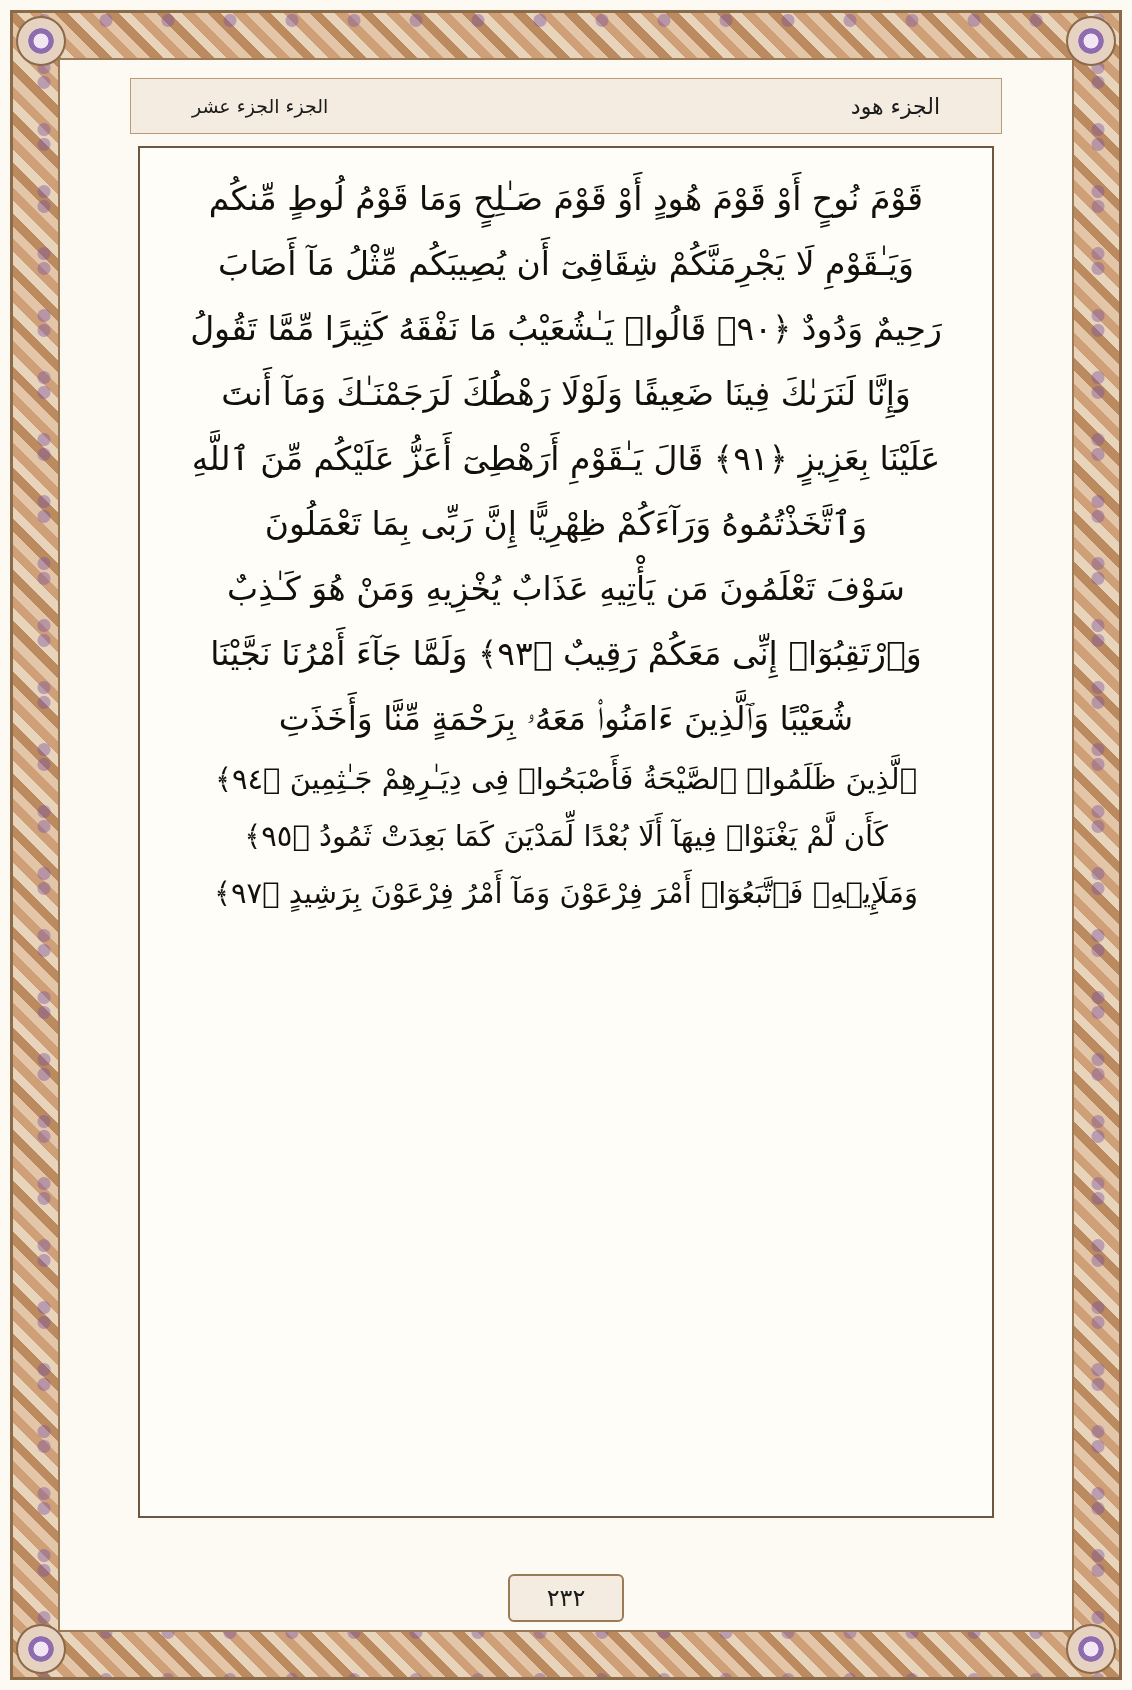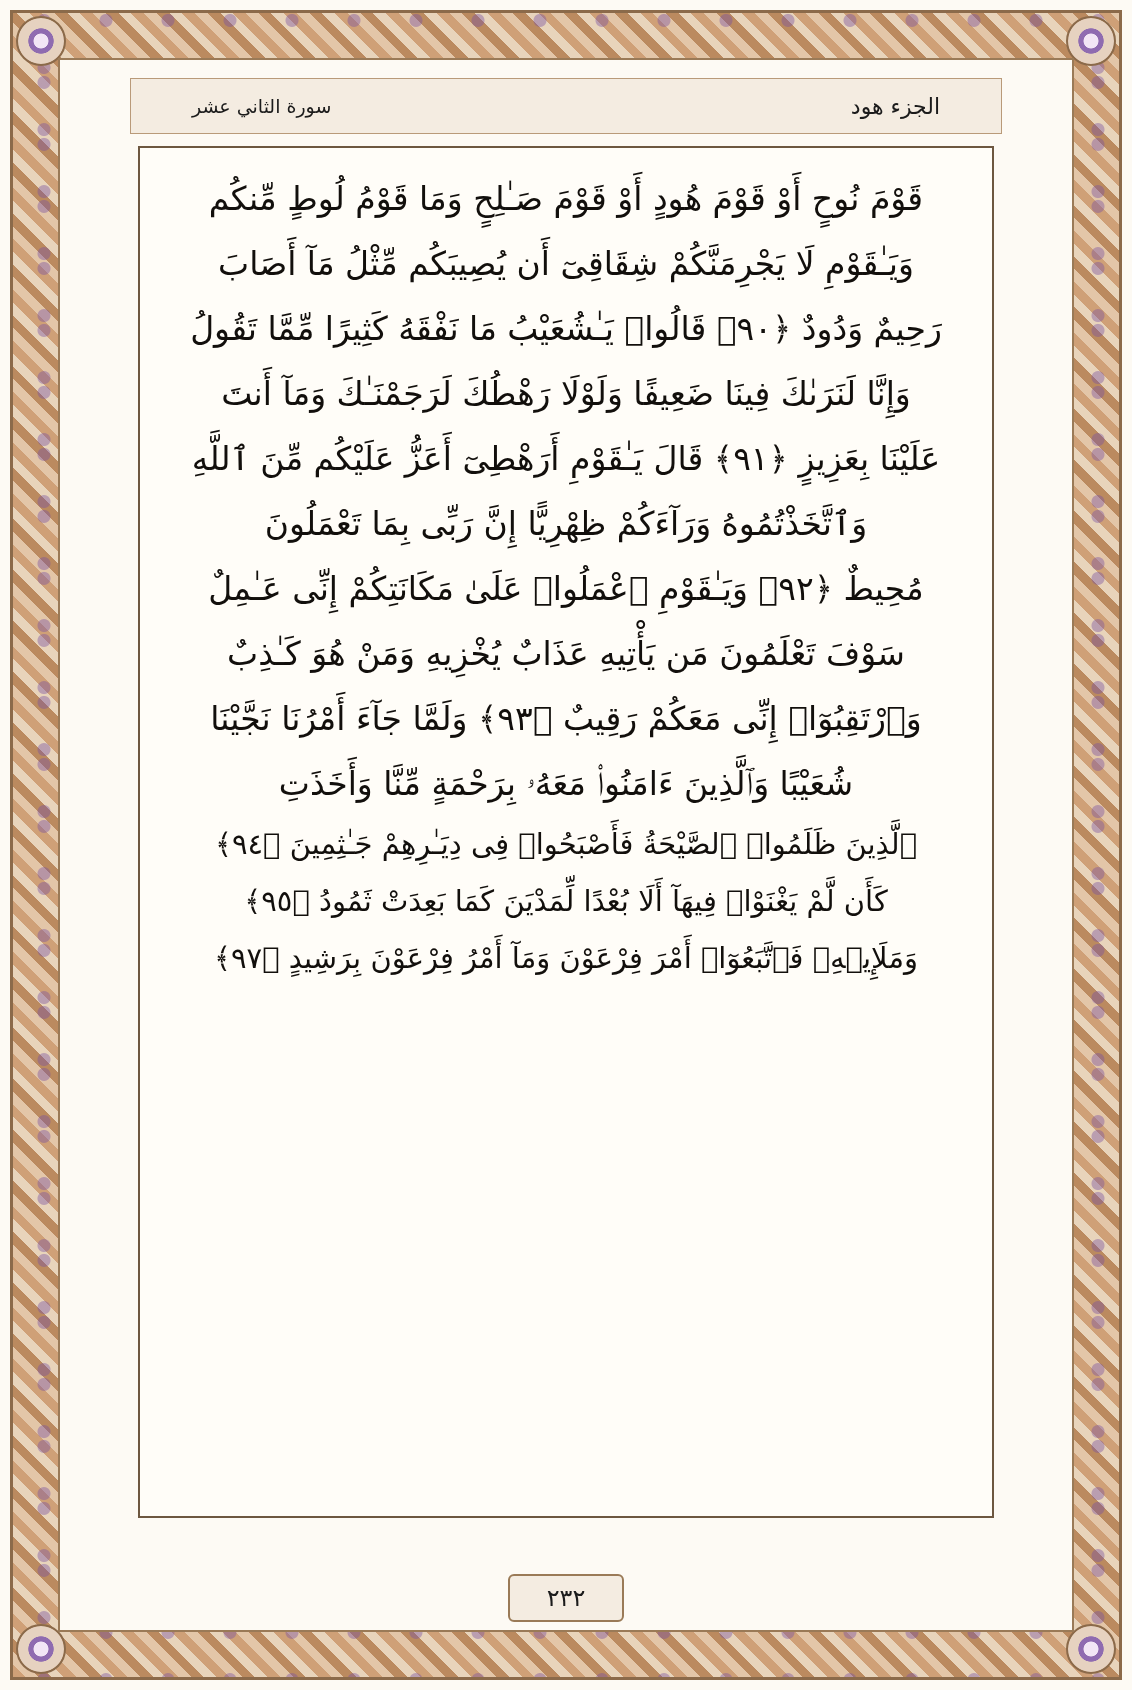--- a/index.html
+++ b/index.html
@@ -150,33 +150,32 @@
   <div class="rosette tl"></div>
   <div class="rosette tr"></div>
   <div class="rosette bl"></div>
   <div class="rosette br"></div>
 
   <div class="frame-mid">
 
     <div class="header-band">
       <div class="header-inner">
         <span class="header-item surah">الجزء هود</span>
-        <span class="header-item juz">سورة الثاني عشر</span>
+        <span class="header-item juz">الجزء الجزء عشر</span>
       </div>
     </div>
 
     <div class="text-panel">
       <div class="text-panel-inner">
         <div class="ayah-line">قَوْمَ نُوحٍ أَوْ قَوْمَ هُودٍ أَوْ قَوْمَ صَـٰلِحٍ وَمَا قَوْمُ لُوطٍ مِّنكُم</div>
         <div class="ayah-line">وَيَـٰقَوْمِ لَا يَجْرِمَنَّكُمْ شِقَاقِىٓ أَن يُصِيبَكُم مِّثْلُ مَآ أَصَابَ</div>
         <div class="ayah-line">رَحِيمٌ وَدُودٌ ﴿٩٠﴾ قَالُوا۟ يَـٰشُعَيْبُ مَا نَفْقَهُ كَثِيرًا مِّمَّا تَقُولُ</div>
         <div class="ayah-line">وَإِنَّا لَنَرَىٰكَ فِينَا ضَعِيفًا وَلَوْلَا رَهْطُكَ لَرَجَمْنَـٰكَ وَمَآ أَنتَ</div>
         <div class="ayah-line">عَلَيْنَا بِعَزِيزٍ ﴿٩١﴾ قَالَ يَـٰقَوْمِ أَرَهْطِىٓ أَعَزُّ عَلَيْكُم مِّنَ ٱللَّهِ</div>
         <div class="ayah-line">وَٱتَّخَذْتُمُوهُ وَرَآءَكُمْ ظِهْرِيًّا إِنَّ رَبِّى بِمَا تَعْمَلُونَ</div>
-        <div class="ayah-line">مُحِيطٌ ﴿٩٢﴾ وَيَـٰقَوْمِ ٱعْمَلُوا۟ عَلَىٰ مَكَانَتِكُمْ إِنِّى عَـٰمِلٌ</div>
         <div class="ayah-line">سَوْفَ تَعْلَمُونَ مَن يَأْتِيهِ عَذَابٌ يُخْزِيهِ وَمَنْ هُوَ كَـٰذِبٌ</div>
         <div class="ayah-line">وَٱرْتَقِبُوٓا۟ إِنِّى مَعَكُمْ رَقِيبٌ ﴿٩٣﴾ وَلَمَّا جَآءَ أَمْرُنَا نَجَّيْنَا</div>
         <div class="ayah-line">شُعَيْبًا وَٱلَّذِينَ ءَامَنُوا۟ مَعَهُۥ بِرَحْمَةٍ مِّنَّا وَأَخَذَتِ</div>
         <div class="ayah-line small">ٱلَّذِينَ ظَلَمُوا۟ ٱلصَّيْحَةُ فَأَصْبَحُوا۟ فِى دِيَـٰرِهِمْ جَـٰثِمِينَ ﴿٩٤﴾</div>
         <div class="ayah-line small">كَأَن لَّمْ يَغْنَوْا۟ فِيهَآ أَلَا بُعْدًا لِّمَدْيَنَ كَمَا بَعِدَتْ ثَمُودُ ﴿٩٥﴾</div>
         <div class="ayah-line small">وَمَلَإِي۟هِۦ فَٱتَّبَعُوٓا۟ أَمْرَ فِرْعَوْنَ وَمَآ أَمْرُ فِرْعَوْنَ بِرَشِيدٍ ﴿٩٧﴾</div>
       </div>
     </div>
 
     <div class="footer-badge">

